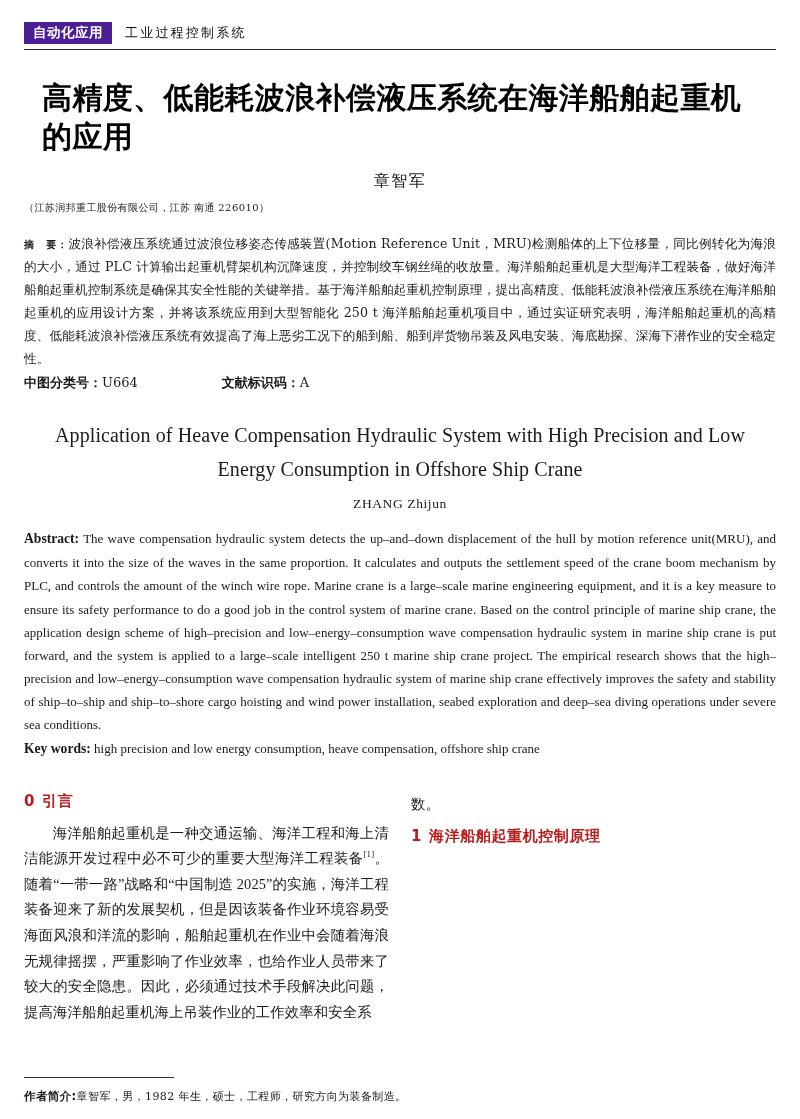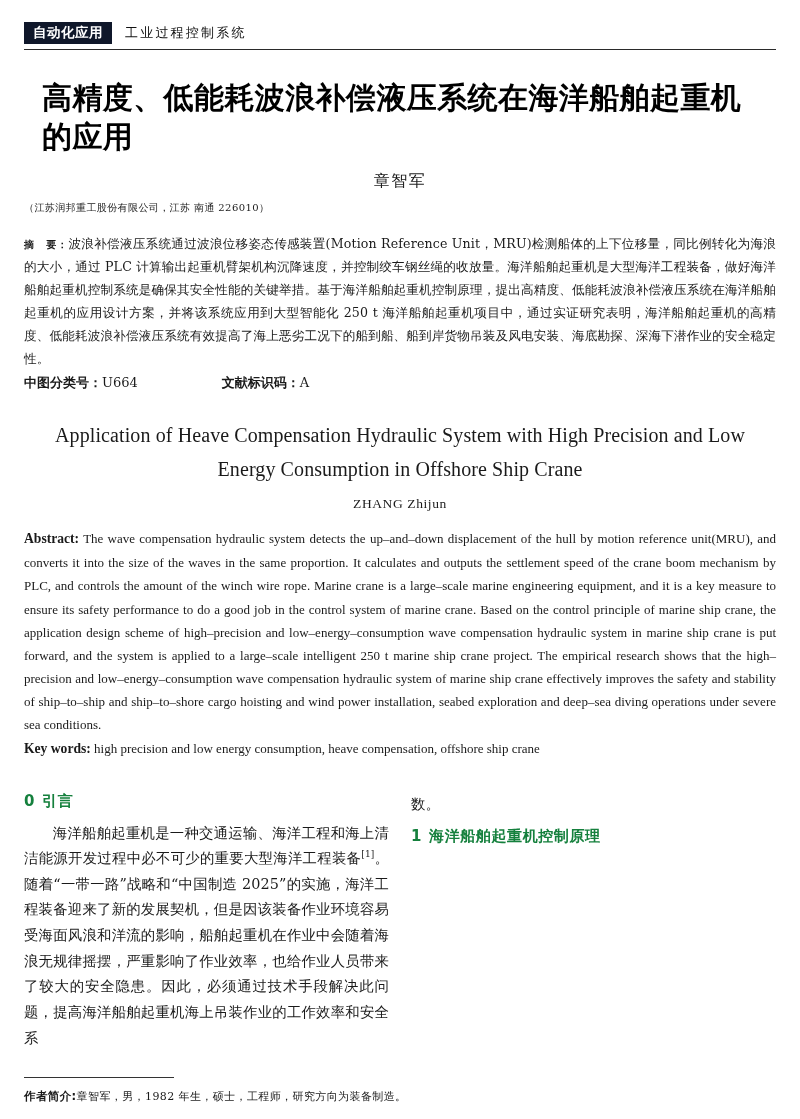--- a/index.html
+++ b/index.html
@@ -23,21 +23,21 @@
     position: relative;
   }
 
   
   .runhead {
     display: flex;
     align-items: center;
     padding-top: 22px;
   }
   .runhead-badge {
-    background: #0f172a;
+    background: #4c1d95;
     color: #ffffff;
     font-family: "DejaVu Sans", sans-serif;
     font-size: 13.5px;
     font-weight: bold;
     letter-spacing: 0.5px;
     padding: 3px 9px 4px 9px;
     line-height: 1.1;
   }
   .runhead-section {
     font-family: "DejaVu Serif", serif;
@@ -171,33 +171,33 @@
   .col {
     width: 365px;
     flex: 0 0 365px;
   }
   .sec-head {
     font-family: "DejaVu Sans", sans-serif;
     font-weight: bold;
     font-size: 15px;
     letter-spacing: 0.6px;
     margin: 0 0 10px 0;
-    color: #15803d;
+    color: #b91c1c;
   }
   .sec-head .num { margin-right: 7px; }
   .para {
     font-family: "DejaVu Serif", serif;
     font-size: 14.4px;
     line-height: 1.78;
     text-align: justify;
     text-justify: inter-ideograph;
     margin: 0;
     letter-spacing: 0.1px;
   }
-  .para.indent { text-indent: 2em; }
+  .para.indent { text-indent: 2em; font-family: Liberation Serif, serif; }
   .para + .sec-head { margin-top: 10px; }
   sup {
     font-size: 9px;
     vertical-align: super;
     line-height: 0;
   }
 
   
   .footnote {
     position: absolute;

